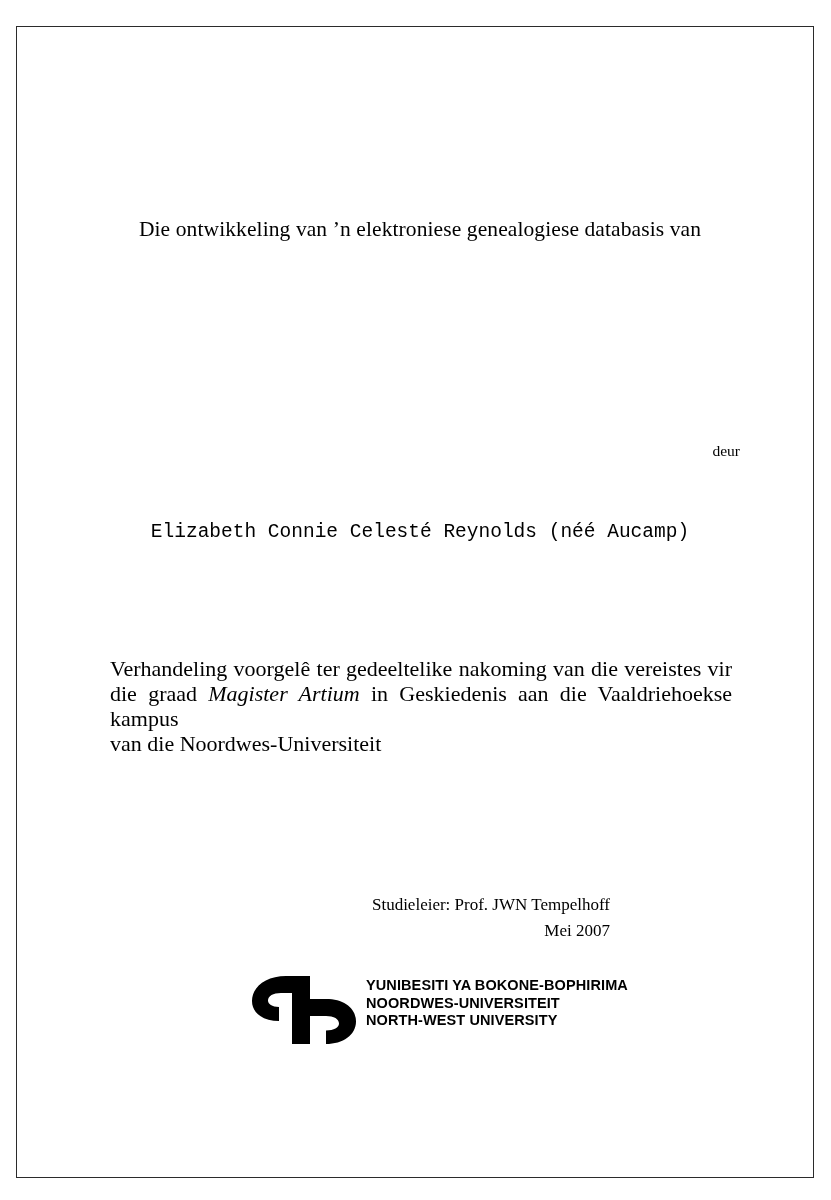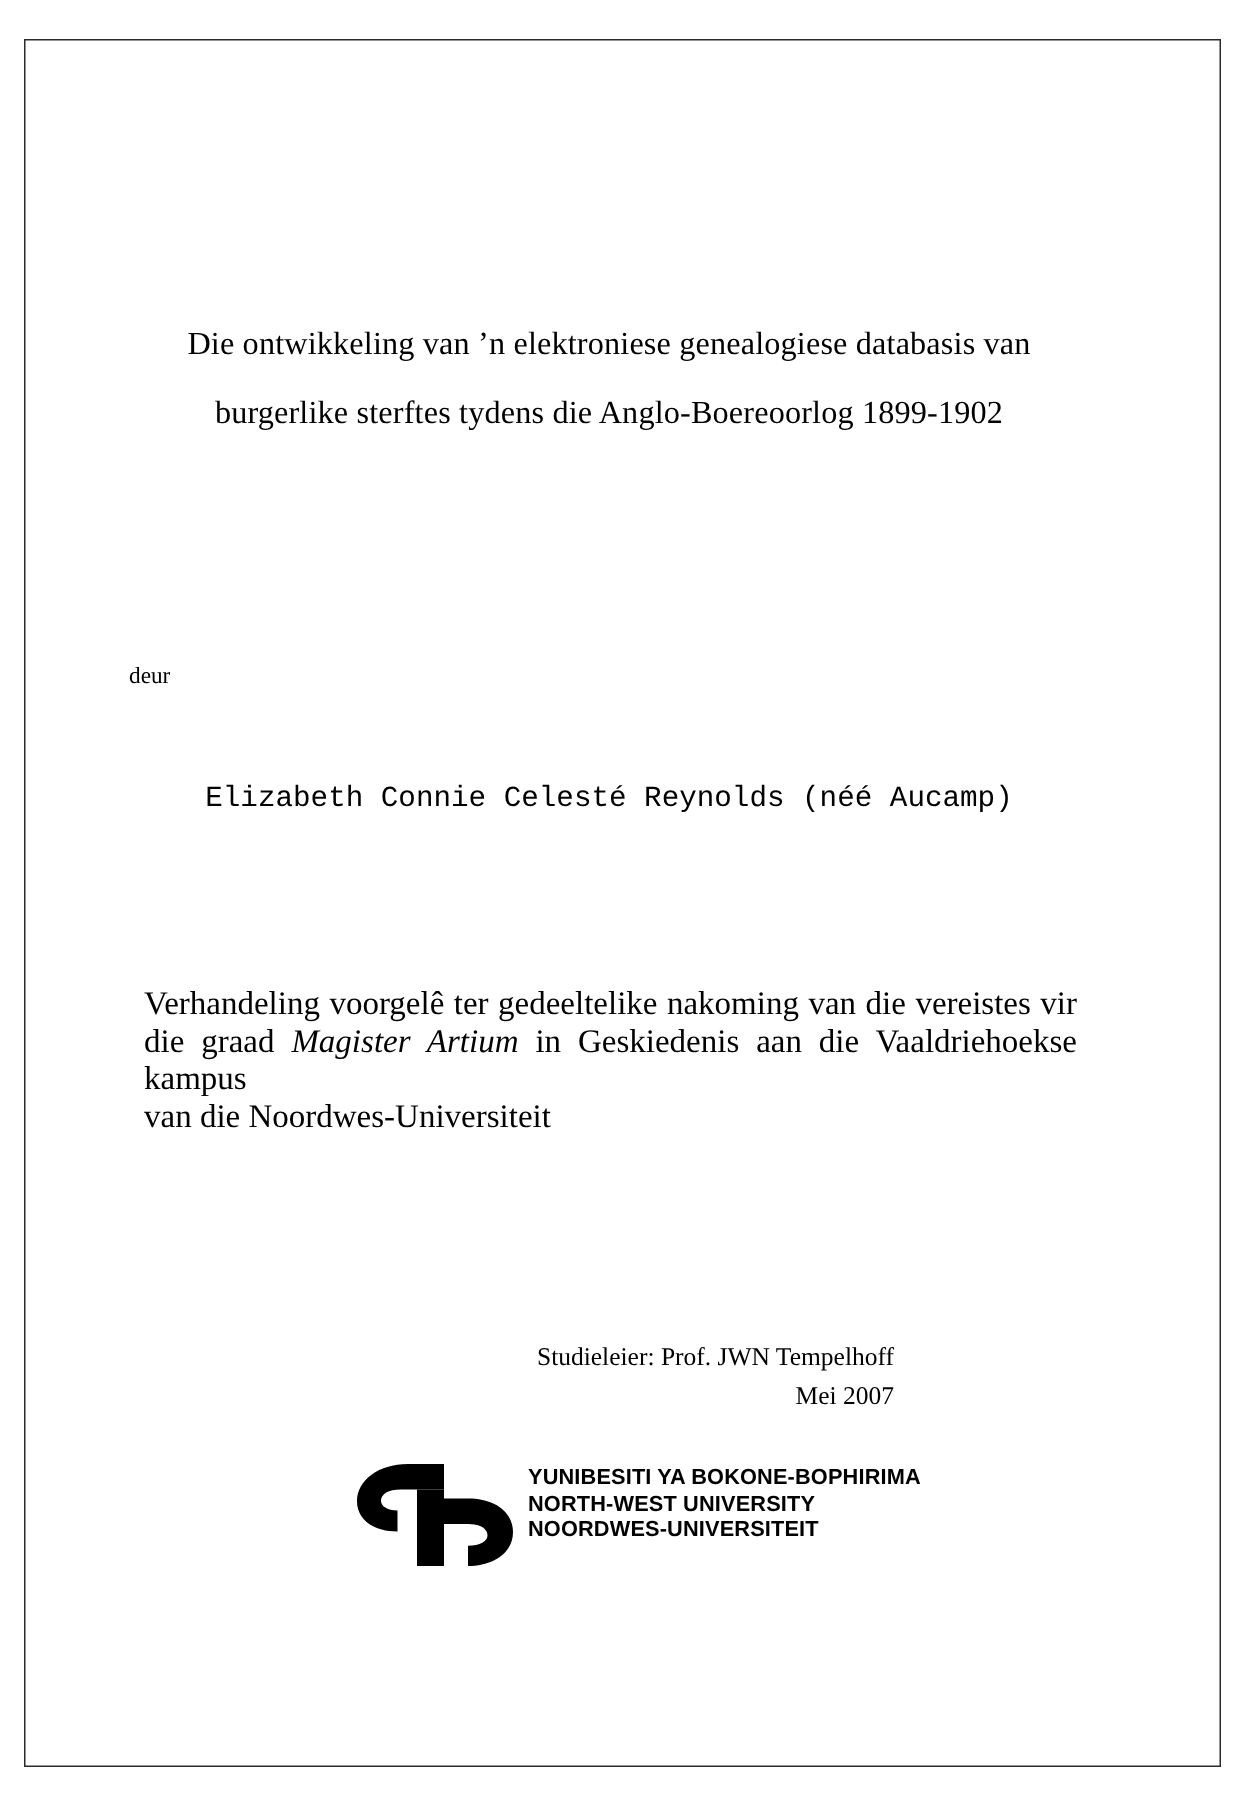--- a/index.html
+++ b/index.html
@@ -26,21 +26,21 @@
     position: absolute;
     left: 16px;
     top: 26px;
     width: 798px;
     height: 1152px;
     border: 1px solid #2b2b2b;
     box-sizing: border-box;
   }
   .content {
     position: absolute;
-    left: 86px;
+    left: 100px;
     top: 26px;
     width: 640px;
     height: 1012px;
     box-sizing: border-box;
   }
   .title {
     position: absolute;
     left: 0;
     top: 180px;
     width: 640px;
@@ -51,21 +51,21 @@
   }
   .title .line {
     display: block;
     white-space: nowrap;
   }
   .byline-label {
     position: absolute;
     left: 0;
     top: 416px;
     width: 640px;
-    text-align: left;
+    text-align: right;
     font-size: 15.5px;
   }
   .author {
     position: absolute;
     left: 0;
     top: 495px;
     width: 640px;
     text-align: center;
     font-size: 19.5px;
     font-family: Liberation Mono, monospace;
@@ -128,21 +128,20 @@
 <body>
 
 <div class="page">
 
   <div class="scan-frame"></div>
 
   <div class="content">
 
     <div class="title">
       <span class="line">Die ontwikkeling van ’n elektroniese genealogiese databasis van</span>
-      <span class="line">burgerlike sterftes tydens die Anglo-Boereoorlog 1899-1902</span>
     </div>
 
     <div class="byline-label">deur</div>
 
     <div class="author">Elizabeth Connie Celesté Reynolds (néé Aucamp)</div>
 
     <div class="statement">
       <span>Verhandeling voorgelê ter gedeeltelike nakoming van die vereistes vir die graad </span><span class="italic">Magister Artium</span><span> in Geskiedenis aan die Vaaldriehoekse kampus</span>
       <div class="last-line">van die Noordwes-Universiteit</div>
     </div>
@@ -157,19 +156,19 @@
         <svg viewBox="0 0 116 72" width="116" height="72" xmlns="http://www.w3.org/2000/svg" aria-hidden="true">
           <g fill="#000000">
             <path d="M38 2 C18 2 4 13 4 27 C4 39 15 47 31 47 L31 33 C24 33 20 30 20 26.5 C20 22 25 19 33 19 L62 19 L62 2 Z"></path>
             <path d="M60 25 L60 42 L78 42 C86 42 91 45 91 49.5 C91 53.5 86 56.5 78 56.5 L78 70 C95 70 108 61 108 47.5 C108 34 96 25 78 25 Z"></path>
             <rect x="44" y="19" width="18" height="51"></rect>
           </g>
         </svg>
       </div>
       <div class="logo-text">
         <div class="l1">YUNIBESITI YA BOKONE-BOPHIRIMA</div>
+        <div>NOORDWES-UNIVERSITEIT</div>
         <div>NORTH-WEST UNIVERSITY</div>
-        <div>NOORDWES-UNIVERSITEIT</div>
       </div>
     </div>
 
   </div>
 </div>
 
 </body></html>

